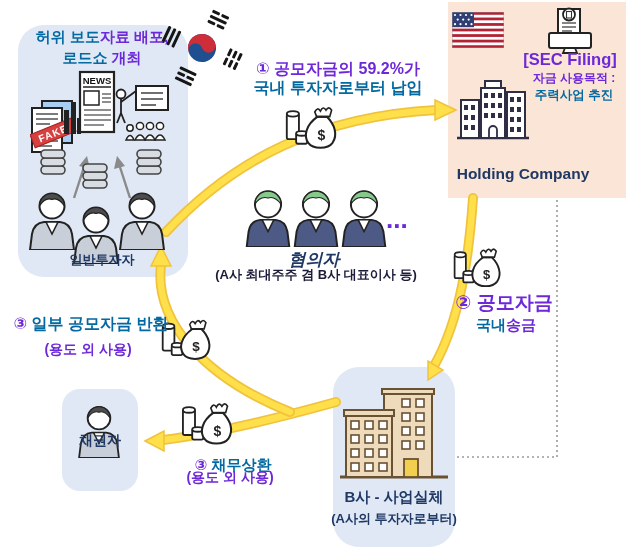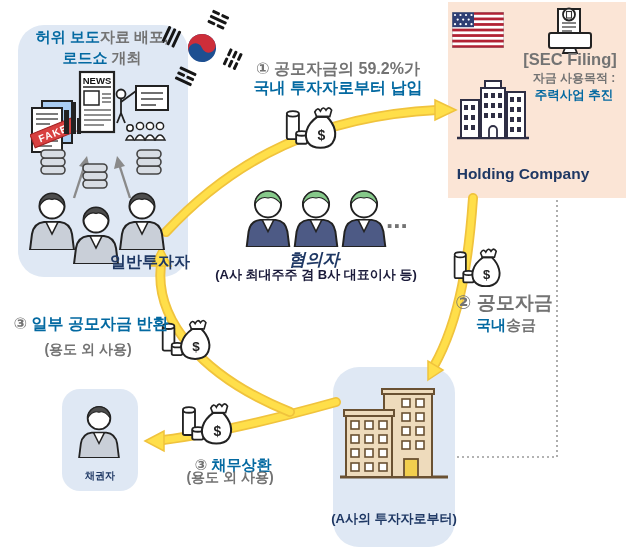--- a/index.html
+++ b/index.html
@@ -3,21 +3,21 @@
 <meta charset="utf-8">
 <style>
   html,body{margin:0;padding:0;background:#fff;}
   #stage{position:relative;width:626px;height:554px;background:#ffffff;overflow:hidden;
          font-family:"Liberation Sans","DejaVu Sans",sans-serif;}
   .abs{position:absolute;}
   .box{position:absolute;}
   .bg-blue{background:#dfe8f4;border-radius:26px;}
   .bg-pink{background:#fbe5d6;}
   .t{position:absolute;font-weight:700;white-space:nowrap;transform:translateX(-50%);line-height:1.15;}
-  .black{color:#737373;}
+  .black{color:#6d28d9;}
   .red{color:#0369a1;}
   .navy{color:#1f3864;}
   .darknavy{color:#1b1b3a;}
   svg{display:block;}
   .lay{position:absolute;left:0;top:0;}
 </style>
 </head>
 <body>
 
 <div id="stage">
@@ -388,21 +388,21 @@
       </g>
     </svg>
   </div>
 
   <div class="t" style="left:102px;top:28px;font-size:15px;">
     <span class="red">허위 보도</span><span class="black">자료 배포,</span>
   </div>
   <div class="t" style="left:102px;top:49px;font-size:15px;">
     <span class="red">로드쇼</span><span class="black"> 개최</span>
   </div>
-  <div class="t navy" style="left:102px;top:253px;font-size:16px;margin-left:48px;">일반투자자</div>
+  <div class="t navy" style="left:102px;top:253px;font-size:13px;">일반투자자</div>
 
   <div class="t black" style="left:338px;top:60px;font-size:16px;">① 공모자금의 59.2%가</div>
   <div class="t red" style="left:338px;top:79px;font-size:16px;">국내 투자자로부터 납입</div>
 
   <div class="t black" style="left:570px;top:50px;font-size:16.5px;">[SEC Filing]</div>
   <div class="t black" style="left:574px;top:72px;font-size:12px;">자금 사용목적 :</div>
   <div class="t red" style="left:574px;top:88px;font-size:12.5px;">주력사업 추진</div>
   <div class="t navy" style="left:523px;top:165px;font-size:15.5px;">Holding Company</div>
 
   <div class="t black" style="left:504px;top:292px;font-size:19px;">② 공모자금</div>
@@ -417,17 +417,18 @@
   <div class="t" style="left:91px;top:315px;font-size:16px;">
     <span class="black">③ </span><span class="red">일부 공모자금 반환</span>
   </div>
   <div class="t black" style="left:88px;top:341px;font-size:14px;">(용도 외 사용)</div>
 
   <div class="t" style="left:233px;top:456px;font-size:15px;">
     <span class="black">③ </span><span class="red">채무상환</span>
   </div>
   <div class="t black" style="left:230px;top:469px;font-size:14px;">(용도 외 사용)</div>
 
-  <div class="t navy" style="left:100px;top:470px;font-size:10px;">채권자</div>
-
+  <div class="t navy" style="left:100px;top:432px;font-size:14px;">채권자</div>
+
+  <div class="t navy" style="left:394px;top:488px;font-size:15px;">B사 - 사업실체</div>
   <div class="t navy" style="left:394px;top:512px;font-size:13px;">(A사의 투자자로부터)</div>
 
 </div>
 
 </body></html>

